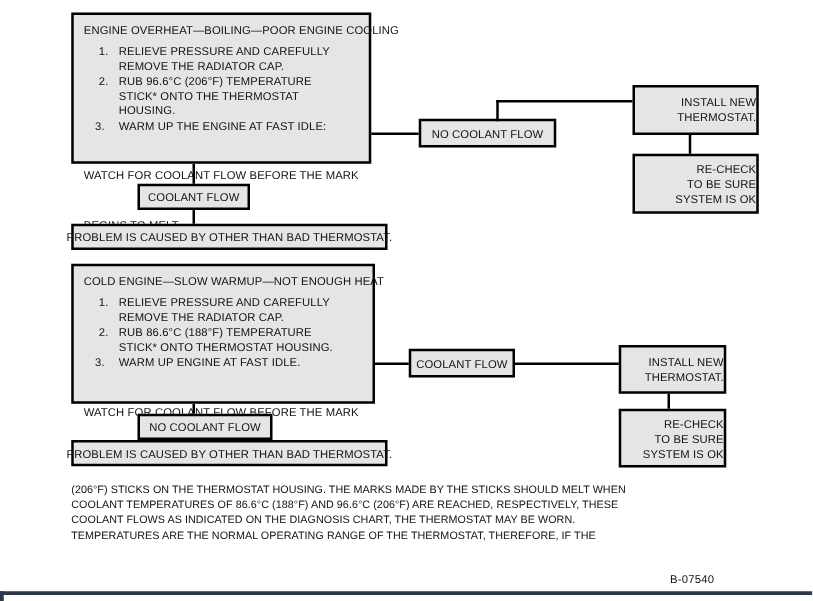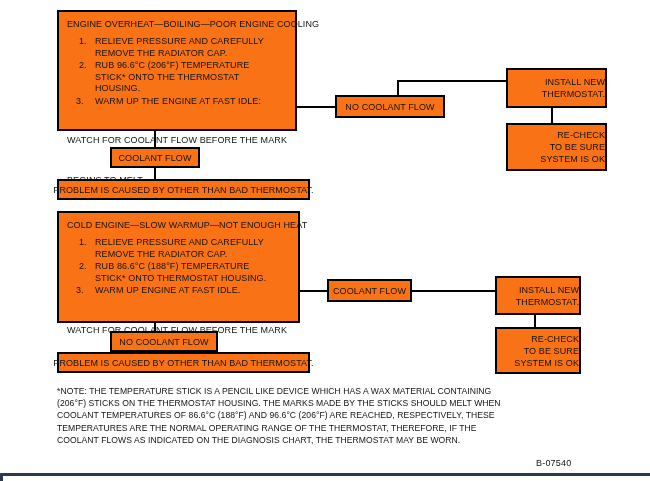--- a/index.html
+++ b/index.html
@@ -17,21 +17,21 @@
     width: 650px;
     height: 481px;
     overflow: hidden;
     background: #ffffff;
   }
 
   
   .box {
     position: absolute;
     border: 2px solid #000;
-    background: #f97316;
+    background: #e5e5e5;
     box-sizing: border-box;
     font-size: 9px;
     line-height: 12px;
     letter-spacing: 0.1px;
     color: #111;
   }
   .box.pill {
     display: flex;
     align-items: center;
     justify-content: center;
@@ -225,25 +225,24 @@
     <span>NO COOLANT FLOW</span>
   </div>
 
   <div class="line v" style="left:154px; top:351px; width:2px; height:12px;"></div>
 
   <div class="box pill" style="left:57px; top:352px; width:253px; height:21px;">
     <span>PROBLEM IS CAUSED BY OTHER THAN BAD THERMOSTAT.</span>
   </div>
 
   <div class="note" style="left:57px; top:385px; width:560px;">
-    <div>*NOTE: THE TEMPERATURE STICK IS A PENCIL LIKE DEVICE WHICH HAS A WAX MATERIAL CONTAINING</div>
     <div>(206°F) STICKS ON THE THERMOSTAT HOUSING. THE MARKS MADE BY THE STICKS SHOULD MELT WHEN</div>
     <div>COOLANT TEMPERATURES OF 86.6°C (188°F) AND 96.6°C (206°F) ARE REACHED, RESPECTIVELY, THESE</div>
+    <div>COOLANT FLOWS AS INDICATED ON THE DIAGNOSIS CHART, THE THERMOSTAT MAY BE WORN.</div>
     <div>TEMPERATURES ARE THE NORMAL OPERATING RANGE OF THE THERMOSTAT, THEREFORE, IF THE</div>
-    <div>COOLANT FLOWS AS INDICATED ON THE DIAGNOSIS CHART, THE THERMOSTAT MAY BE WORN.</div>
   </div>
 
   <div class="figref" style="left:536px; top:458px;">B-07540</div>
 
   <div class="page-rule" style="left:0px; top:473px; width:650px; height:3px;"></div>
   <div class="page-rule" style="left:0px; top:473px; width:3px; height:8px;"></div>
 
 </div>
 
 </body></html>

